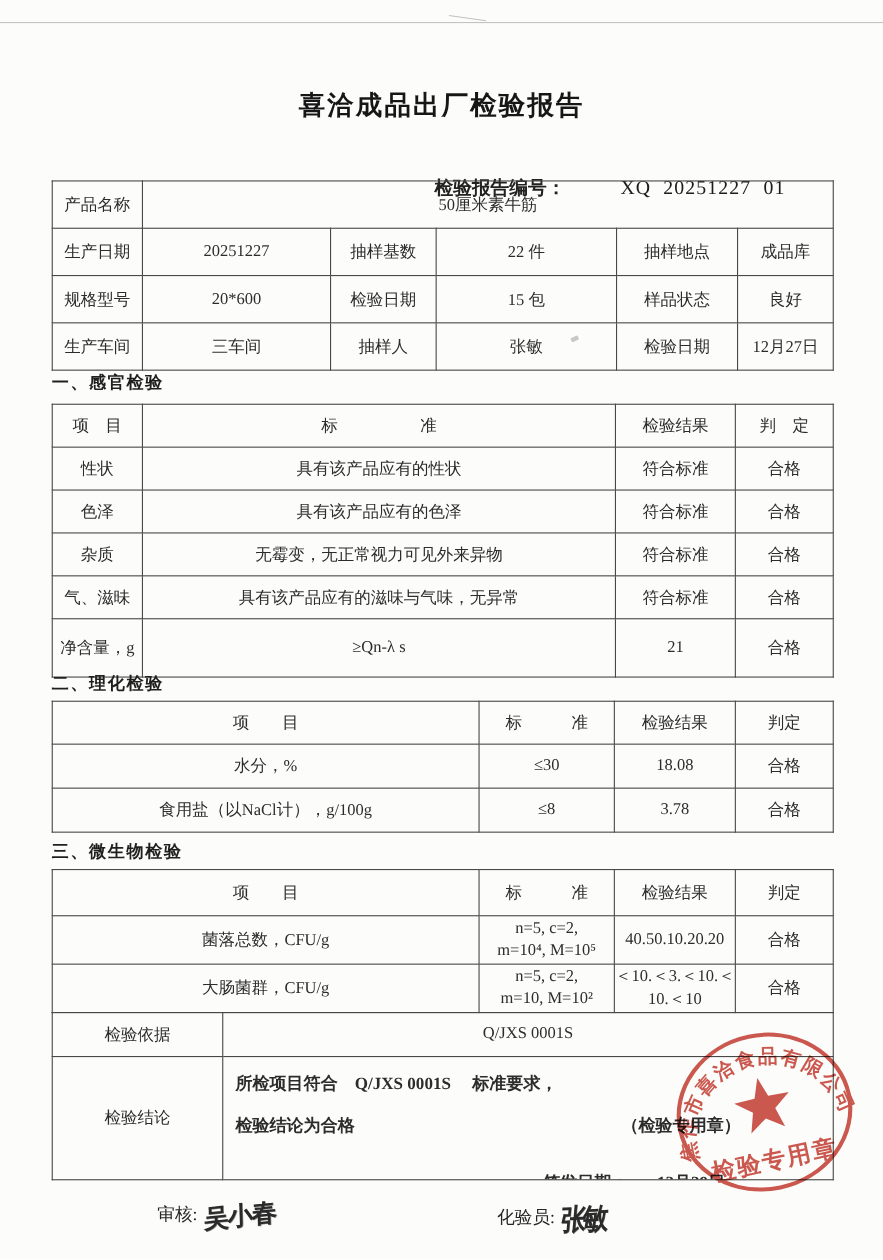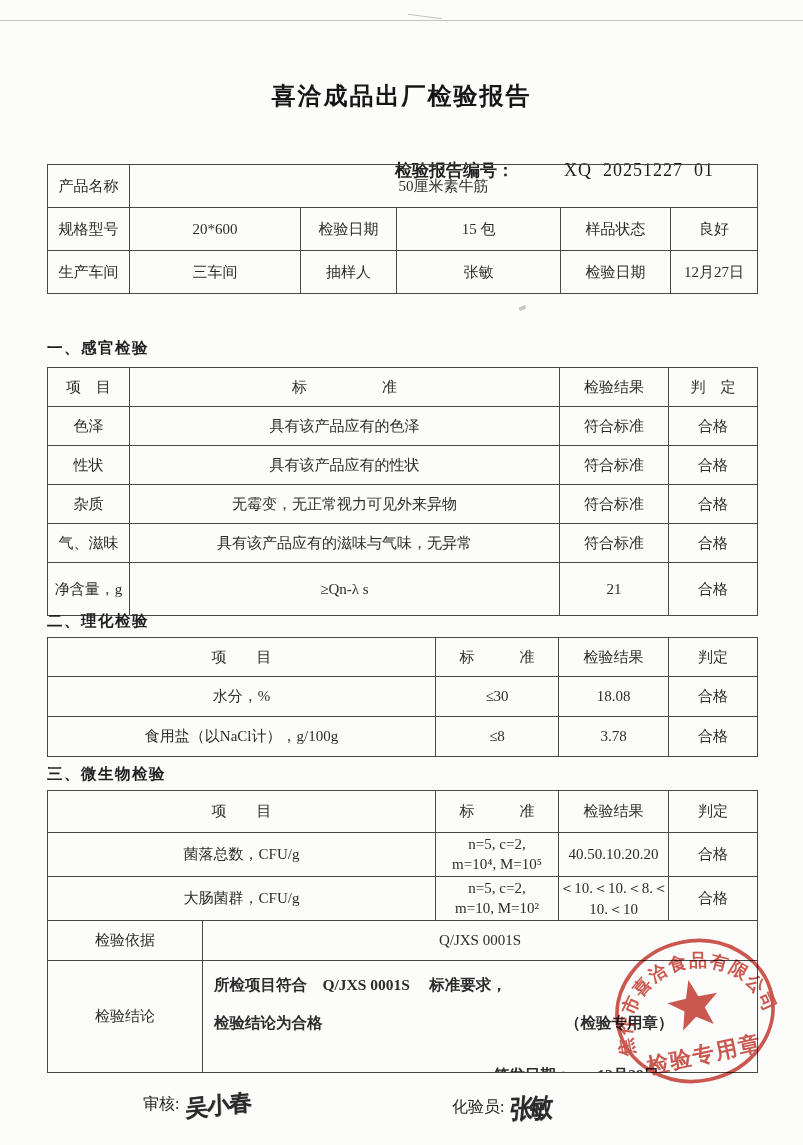--- a/index.html
+++ b/index.html
@@ -82,20 +82,28 @@
         <col style="width:164px">
         <col style="width:110px">
         <col style="width:87px">
       </colgroup>
     <tbody>
         <tr style="height:43px">
       <td>产品名称</td>
       <td colspan="5">50厘米素牛筋</td>
     </tr>
     <tr style="height:43px">
+      <td>生产日期</td>
+      <td>20251227</td>
+      <td>抽样基数</td>
+      <td>22 件</td>
+      <td>抽样地点</td>
+      <td>成品库</td>
+    </tr>
+    <tr style="height:43px">
       <td>规格型号</td>
       <td>20*600</td>
       <td>检验日期</td>
       <td>15 包</td>
       <td>样品状态</td>
       <td>良好</td>
     </tr>
     <tr style="height:43px">
       <td>生产车间</td>
       <td>三车间</td>
@@ -117,28 +125,28 @@
         <col style="width:89px">
       </colgroup>
     <tbody>
         <tr style="height:39px">
       <td class="hdr">项　目</td>
       <td class="hdr">标　　　　　准</td>
       <td class="hdr">检验结果</td>
       <td class="hdr">判　定</td>
     </tr>
     <tr style="height:39px">
+      <td class="left">性状</td>
+      <td class="std-left">具有该产品应有的性状</td>
+      <td>符合标准</td>
+      <td>合格</td>
+    </tr>
+    <tr style="height:39px">
       <td class="left">色泽</td>
       <td class="std-left">具有该产品应有的色泽</td>
-      <td>符合标准</td>
-      <td>合格</td>
-    </tr>
-    <tr style="height:39px">
-      <td class="left">性状</td>
-      <td class="std-left">具有该产品应有的性状</td>
       <td>符合标准</td>
       <td>合格</td>
     </tr>
     <tr style="height:39px">
       <td class="left">杂质</td>
       <td class="std-left">无霉变，无正常视力可见外来异物</td>
       <td>符合标准</td>
       <td>合格</td>
     </tr>
     <tr style="height:39px">
@@ -211,21 +219,21 @@
       </td>
       <td>40.50.10.20.20</td>
       <td>合格</td>
     </tr>
     <tr style="height:44px">
       <td class="left">大肠菌群，CFU/g</td>
       <td class="small2">
         <div>n=5, c=2,</div>
         <div>m=10, M=10²</div>
       </td>
-      <td class="breakall">＜10.＜10.＜8.＜10.＜10</td>
+      <td class="breakall">＜10.＜3.＜10.＜10.＜10</td>
       <td>合格</td>
     </tr>
   </tbody>
     </table>
 
   <table class="tbl" style="left:47px;top:920px;width:710px;">
     <colgroup>
         <col style="width:155px">
         <col style="width:555px">
       </colgroup>

